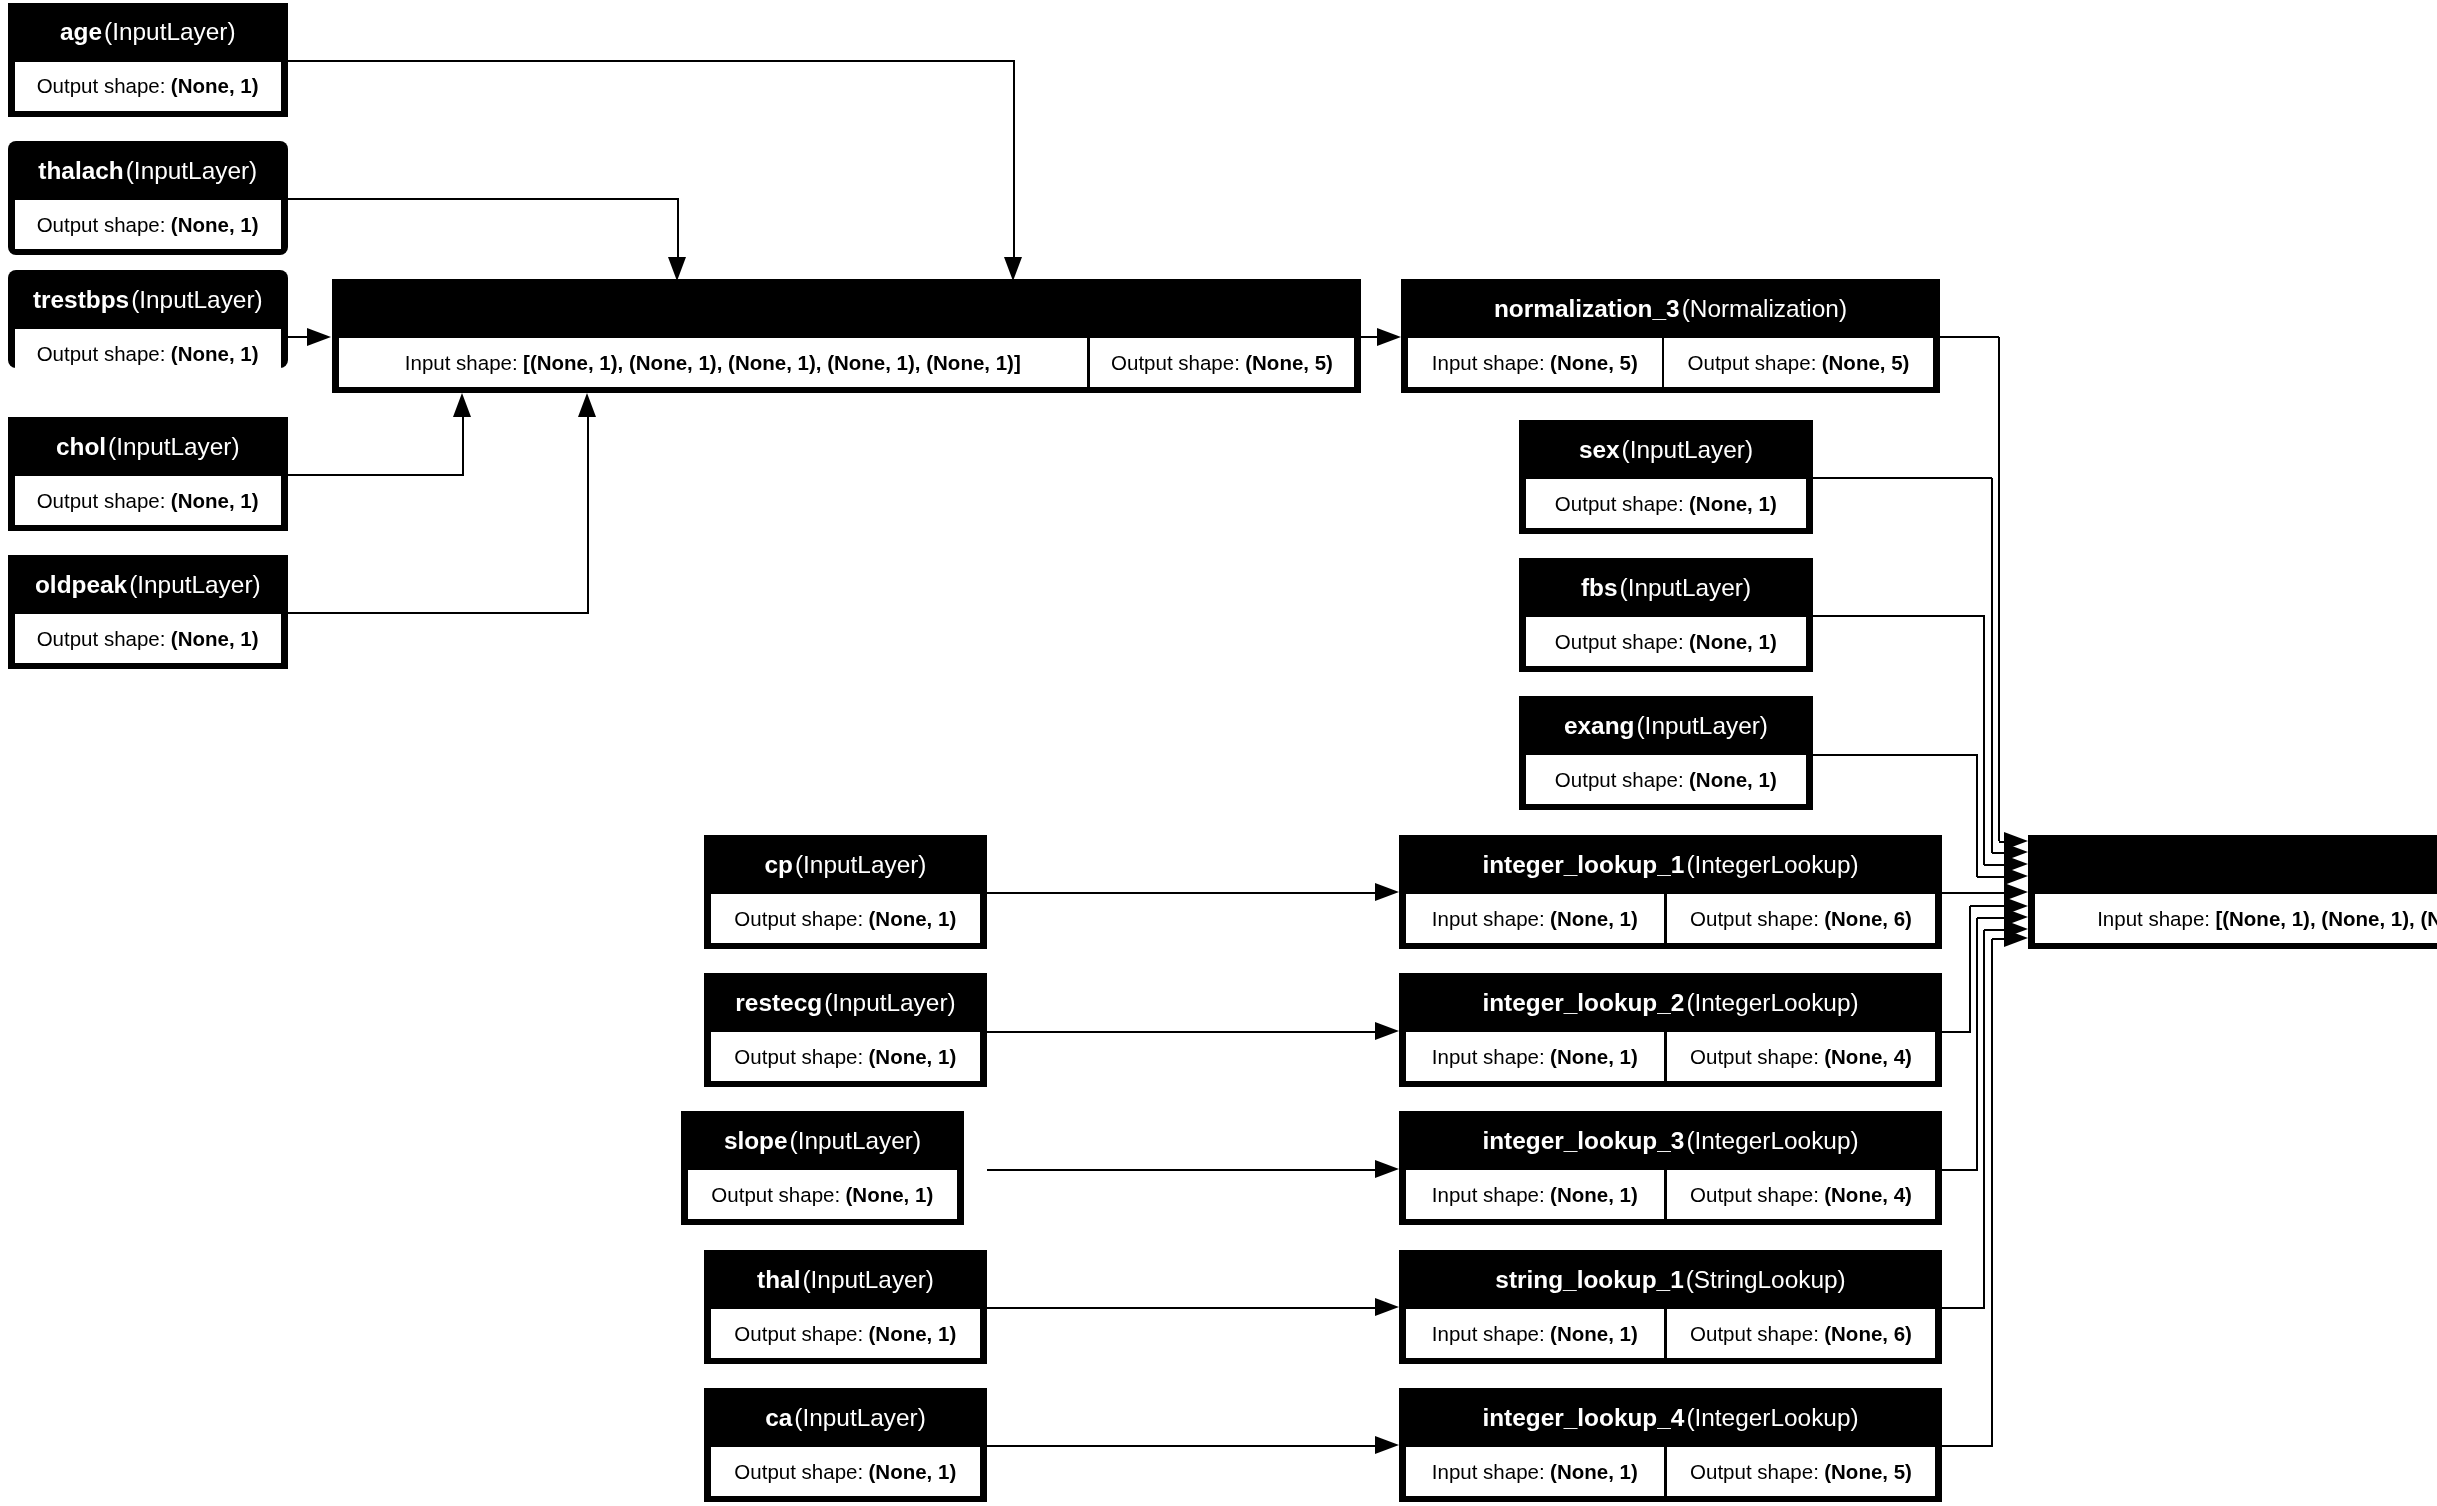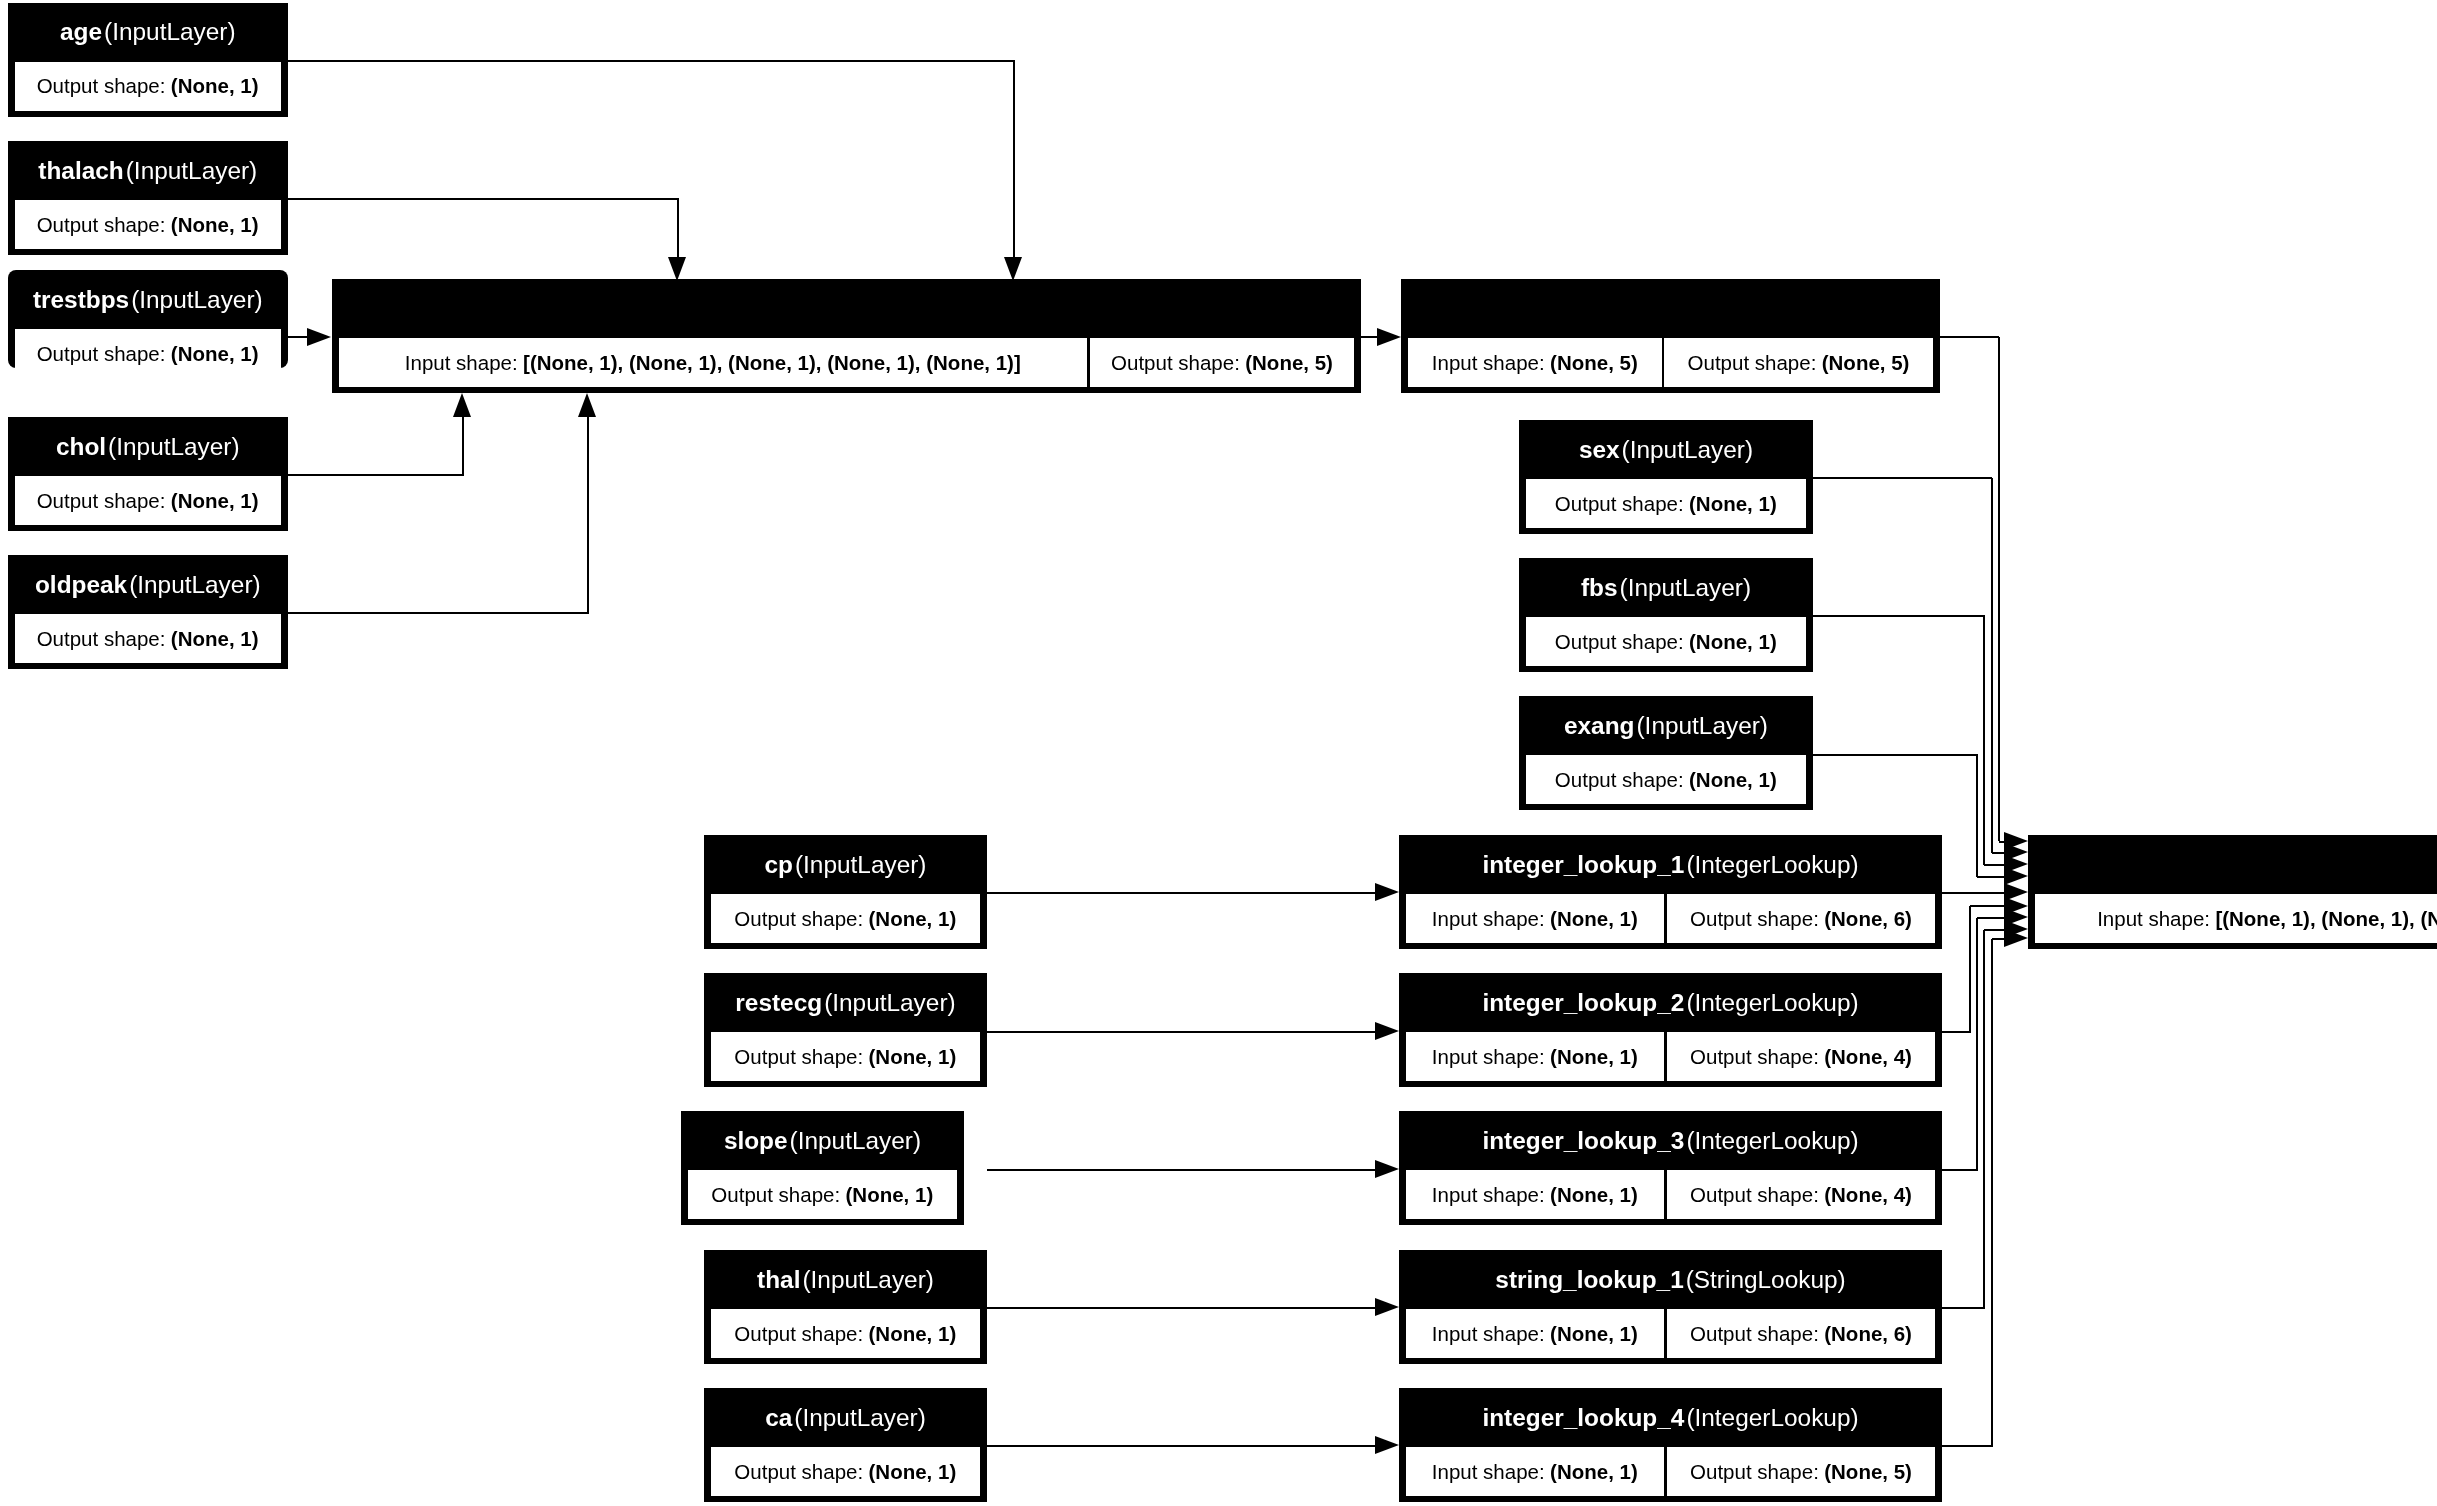--- a/index.html
+++ b/index.html
@@ -124,21 +124,21 @@
     <div class="node" style="left: 7.8px; top: 2.9px; width: 280px; height: 114px;">
       <div class="hdr">
         <span class="nm">age</span>
         <span class="tp">(InputLayer)</span>
       </div>
       <div class="cell" style="left: 6.8px; width: 266px; height: 49px;">
         <span class="lbl">Output shape:</span>
         <span class="val">(None, 1)</span>
       </div>
     </div>
-    <div class="node" style="left: 7.8px; top: 141px; width: 280px; height: 114px;">
+    <div class="node" style="left: 7.8px; top: 141px; width: 280px; height: 114px; border-radius: 8px;">
       <div class="hdr">
         <span class="nm">thalach</span>
         <span class="tp">(InputLayer)</span>
       </div>
       <div class="cell" style="left: 6.8px; width: 266px; height: 49px;">
         <span class="lbl">Output shape:</span>
         <span class="val">(None, 1)</span>
       </div>
     </div>
     <div class="node" style="left: 7.8px; top: 270px; width: 280px; height: 98px; border-radius: 8px;">
@@ -175,20 +175,24 @@
       <div class="cell" style="left: 6.8px; width: 748px; height: 49px;">
         <span class="lbl">Input shape:</span>
         <span class="val">[(None, 1), (None, 1), (None, 1), (None, 1), (None, 1)]</span>
       </div>
       <div class="cell" style="left: 758px; width: 264px; height: 49px;">
         <span class="lbl">Output shape:</span>
         <span class="val">(None, 5)</span>
       </div>
     </div>
     <div class="node" style="left: 1401px; top: 279px; width: 539px; height: 114px;">
+      <div class="hdr">
+        <span class="nm">normalization_3</span>
+        <span class="tp">(Normalization)</span>
+      </div>
       <div class="cell" style="left: 6.8px; width: 254px; height: 49px;">
         <span class="lbl">Input shape:</span>
         <span class="val">(None, 5)</span>
       </div>
       <div class="cell" style="left: 263px; width: 269px; height: 49px;">
         <span class="lbl">Output shape:</span>
         <span class="val">(None, 5)</span>
       </div>
     </div>
     <div class="node" style="left: 1519px; top: 420px; width: 294px; height: 114px;">

